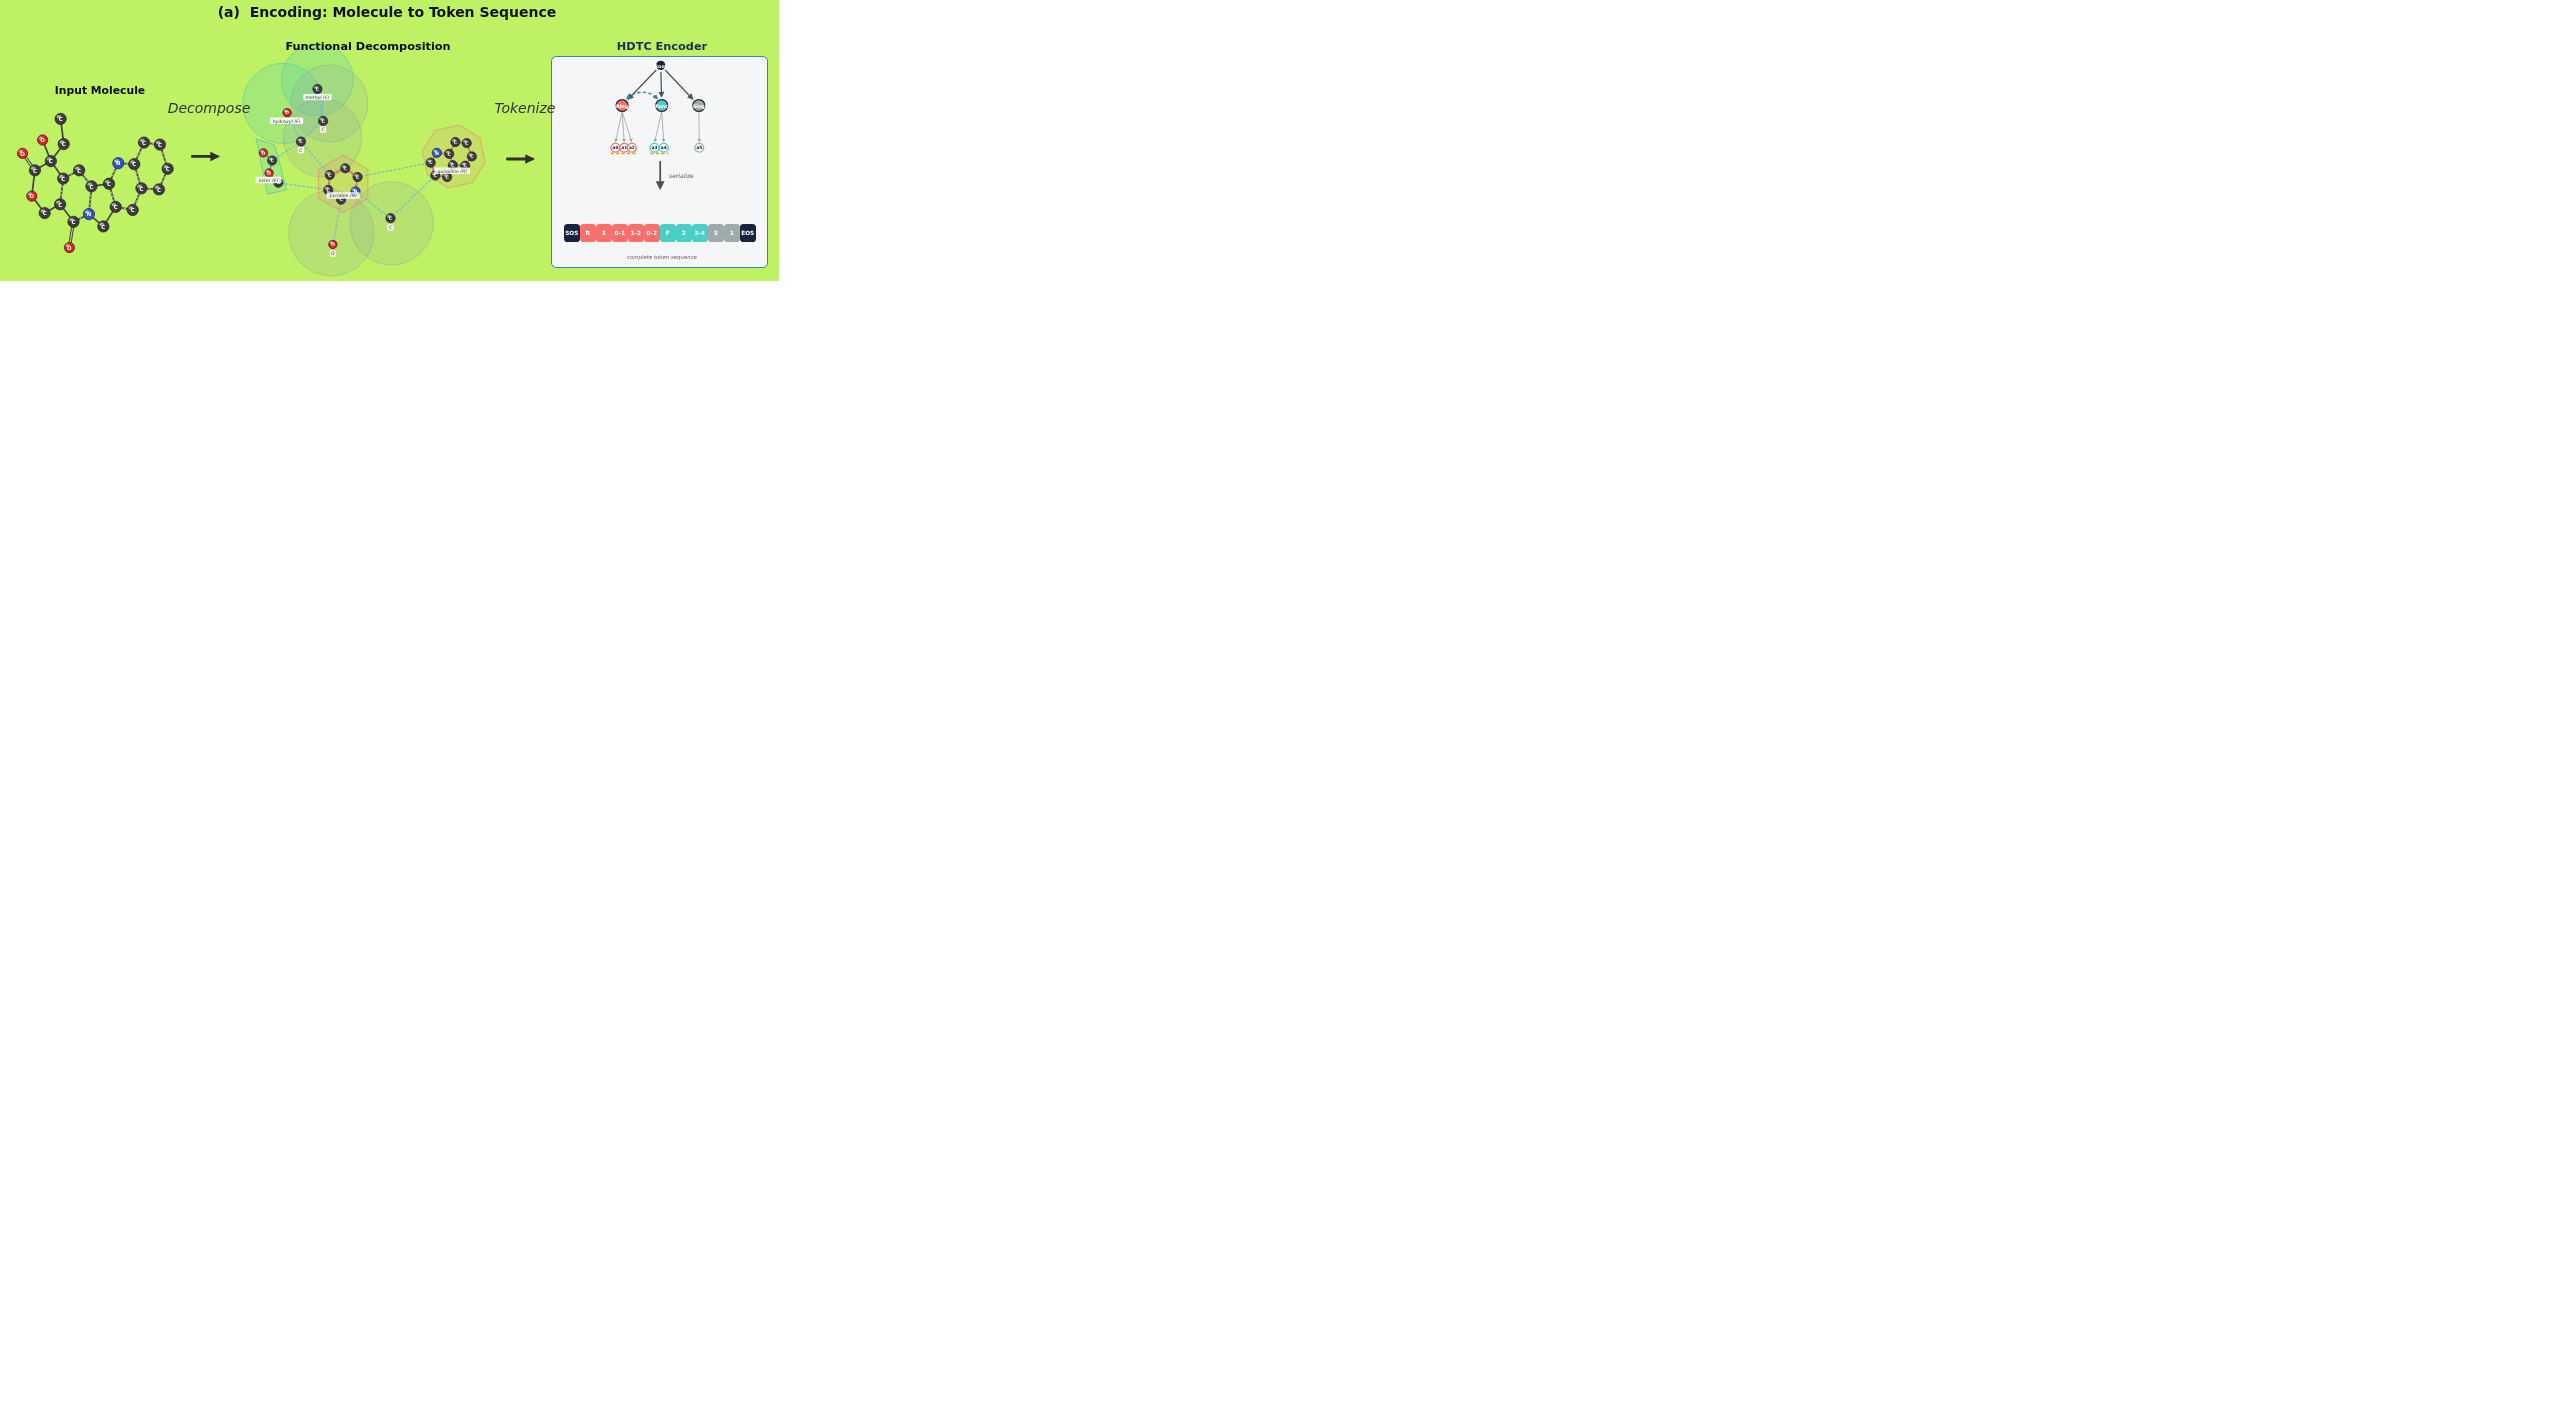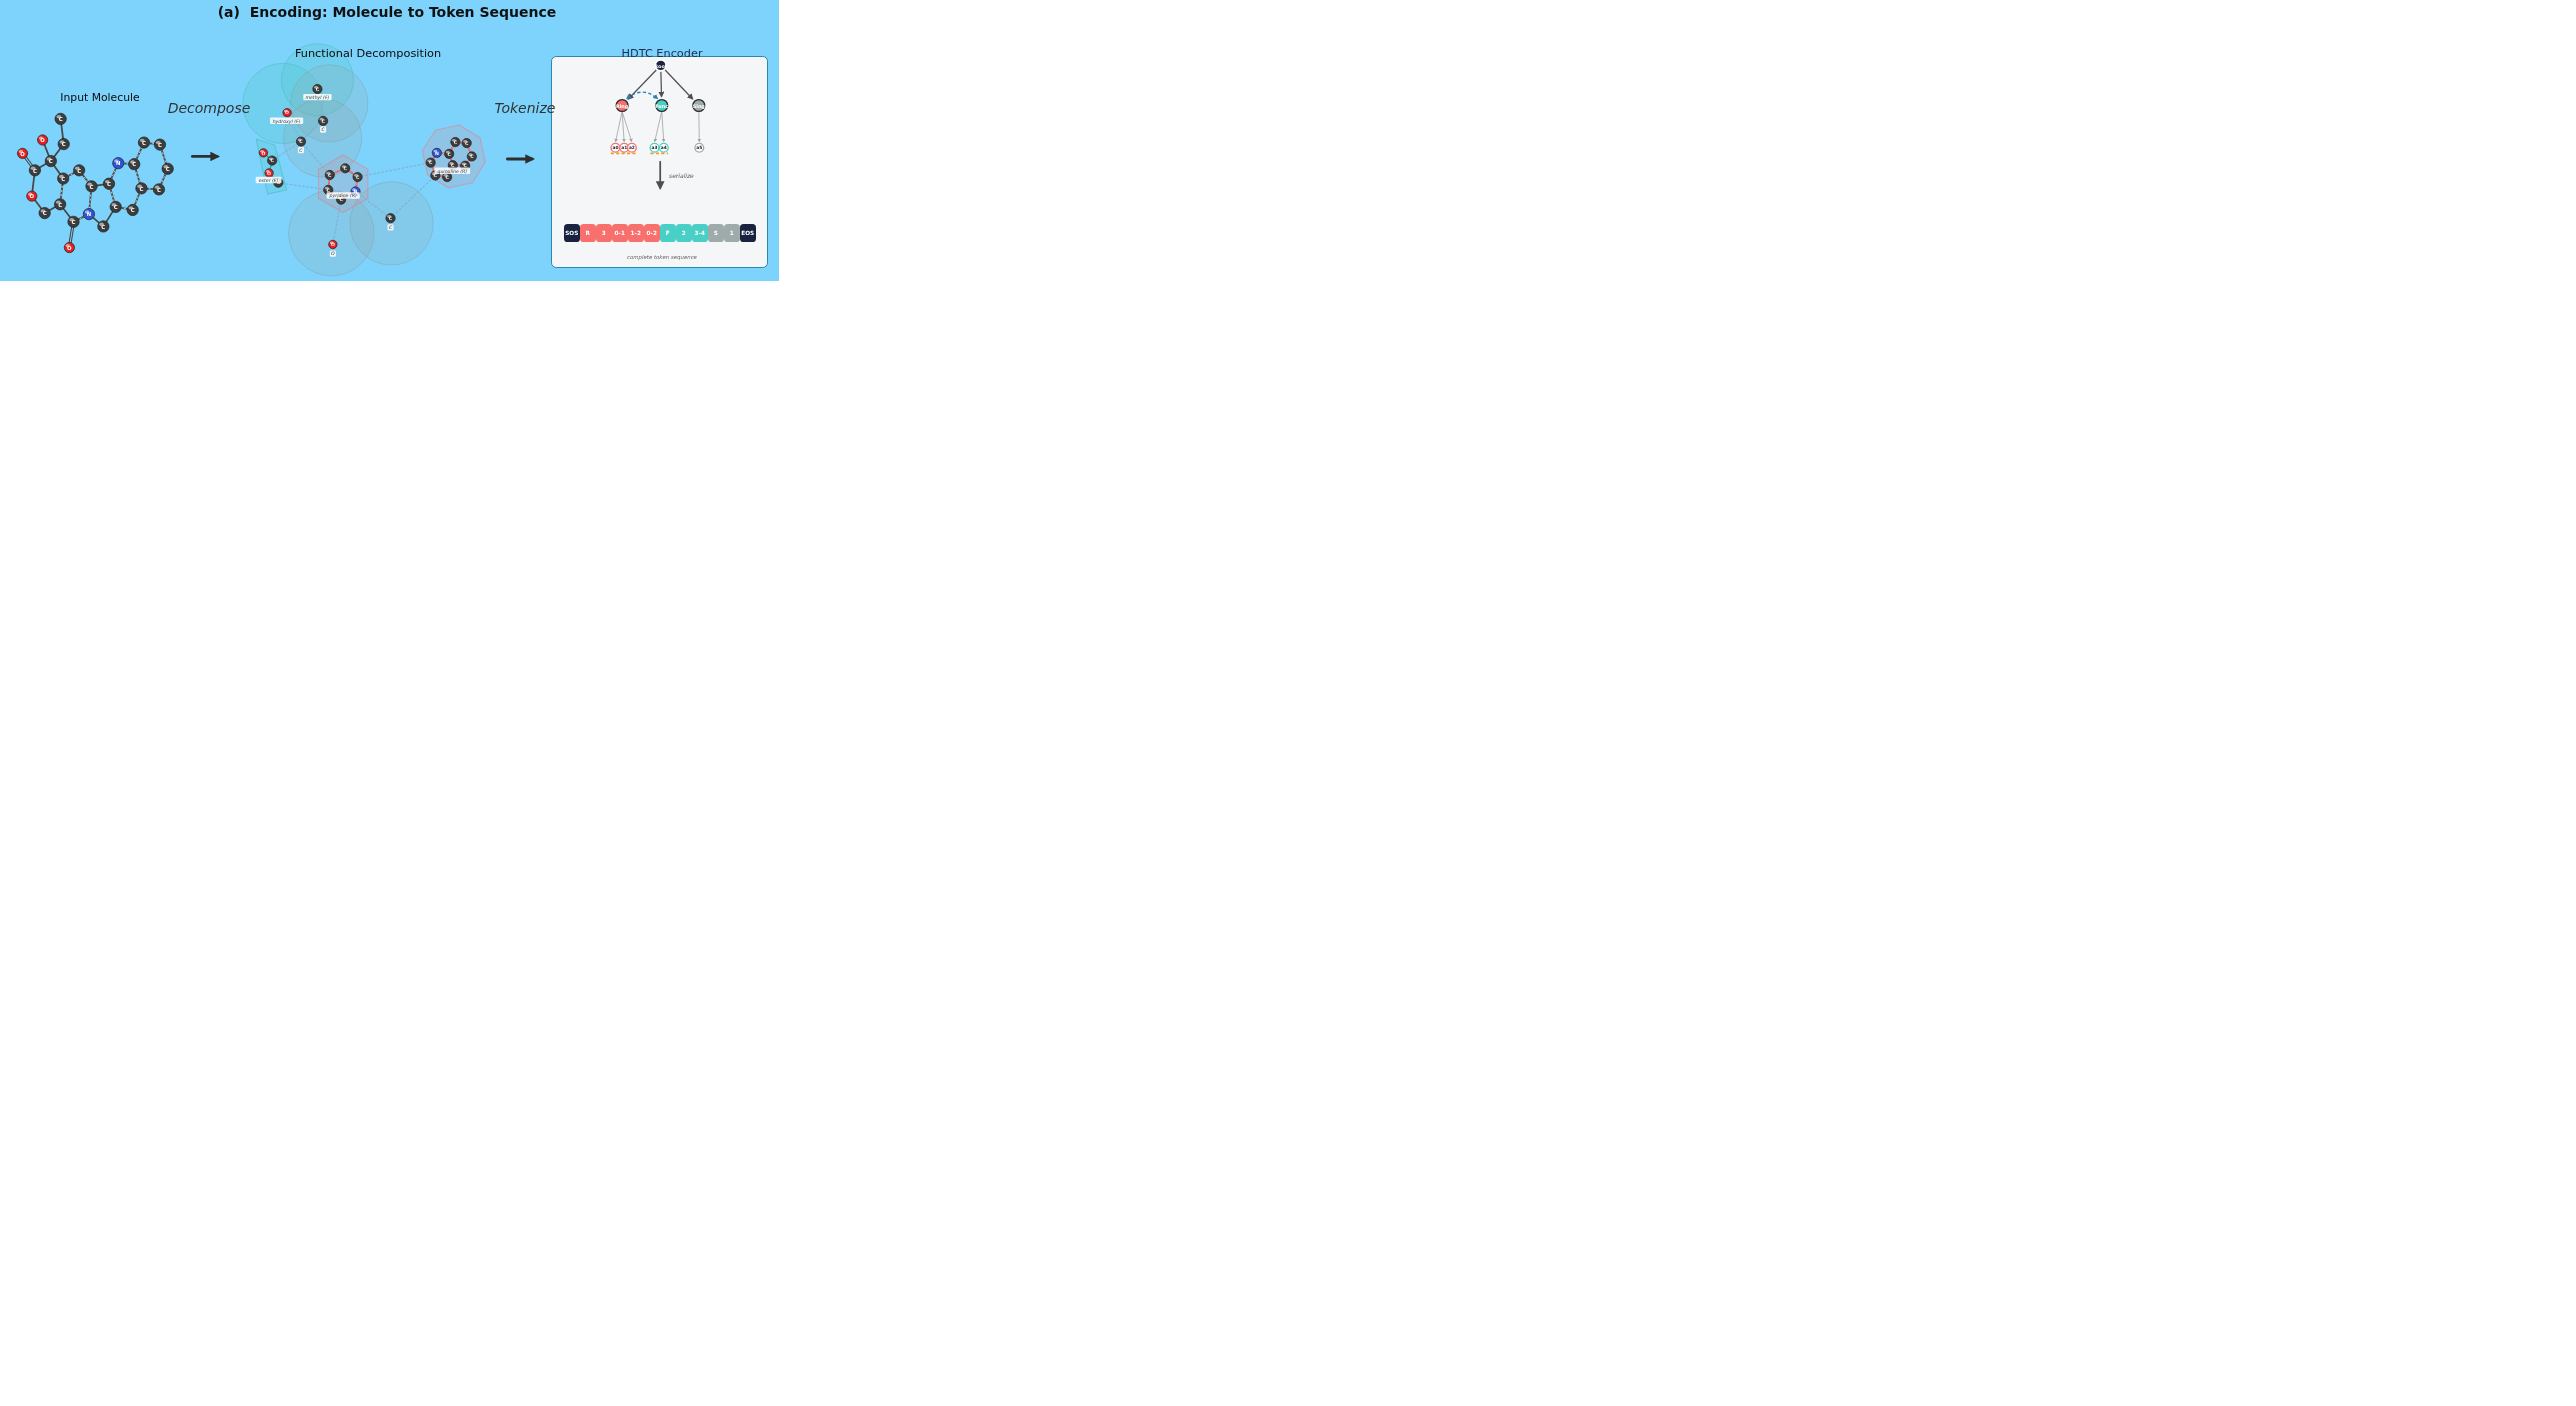--- a/index.html
+++ b/index.html
@@ -1,21 +1,21 @@
 <!DOCTYPE html>
 <html style="font-size:8.2px"><head>
 <meta charset="utf-8">
 <style>
   html,body{margin:0;padding:0;background:#ffffff;}
-  .canvas{position:relative;width:779px;height:281px;background:#7dd3fc;overflow:hidden;
+  .canvas{position:relative;width:779px;height:281px;background:#bef264;overflow:hidden;
           font-family:"DejaVu Sans","Liberation Sans",sans-serif;}
   .abs{position:absolute;}
   .title{left:387px;top:12.4px;transform:translate(-50%,-50%);font-size:14px;font-weight:bold;
          color:#111;white-space:pre;z-index:3;}
-  .panel-heading{transform:translate(-50%,-50%);font-weight:normal;color:#0b0b0b;z-index:3;white-space:nowrap;margin-top:7px;}
+  .panel-heading{transform:translate(-50%,-50%);font-weight:bold;color:#0b0b0b;z-index:3;white-space:nowrap;}
   #h-input{left:94px;top:90px;font-size:10.8px;padding-left:12px;}
   #h-decomp{left:368px;top:46px;font-size:11.3px;}
   #h-encoder{left:662px;top:46px;font-size:11.3px;color:#1c2e52;text-align:right;}
   .flow-label{transform:translate(-50%,-50%);font-style:italic;font-size:14px;color:#333;z-index:3;white-space:nowrap;}
   #lbl-decompose{left:209px;top:108px;}
   #lbl-tokenize{left:525px;top:108px;text-align:right;}
   #encoder-box{left:551px;top:56px;width:217px;height:212px;background:#f5f6f8;
                border:1.5px solid #2e86ab;border-radius:5.2px;box-sizing:border-box;z-index:0;}
   #scene{left:0;top:0;z-index:2;pointer-events:none;}
   #serialize-label{left:669px;top:172px;font-style:italic;font-size:6px;color:#555;z-index:3;white-space:nowrap;}

